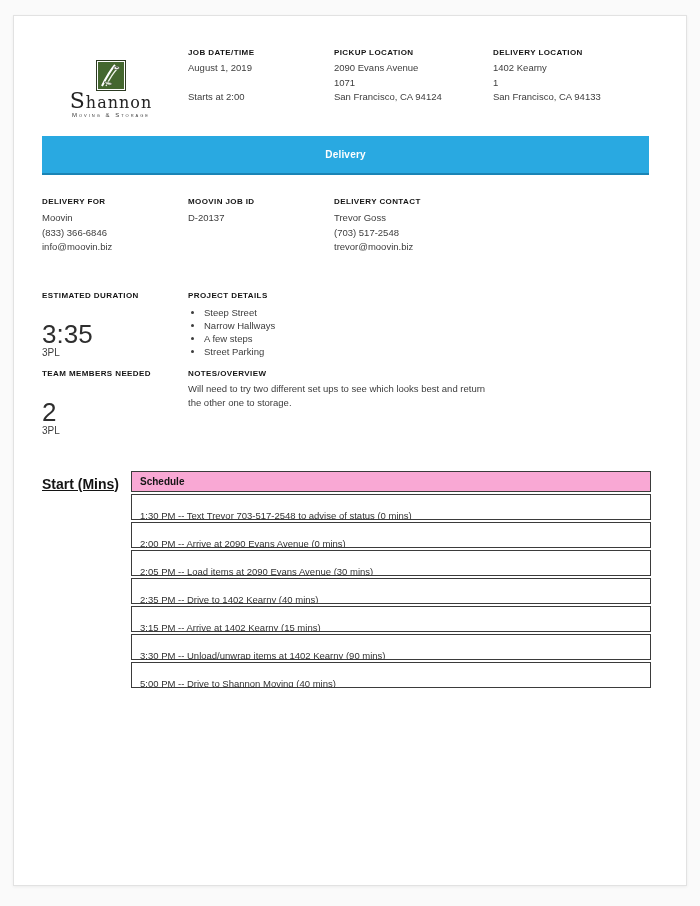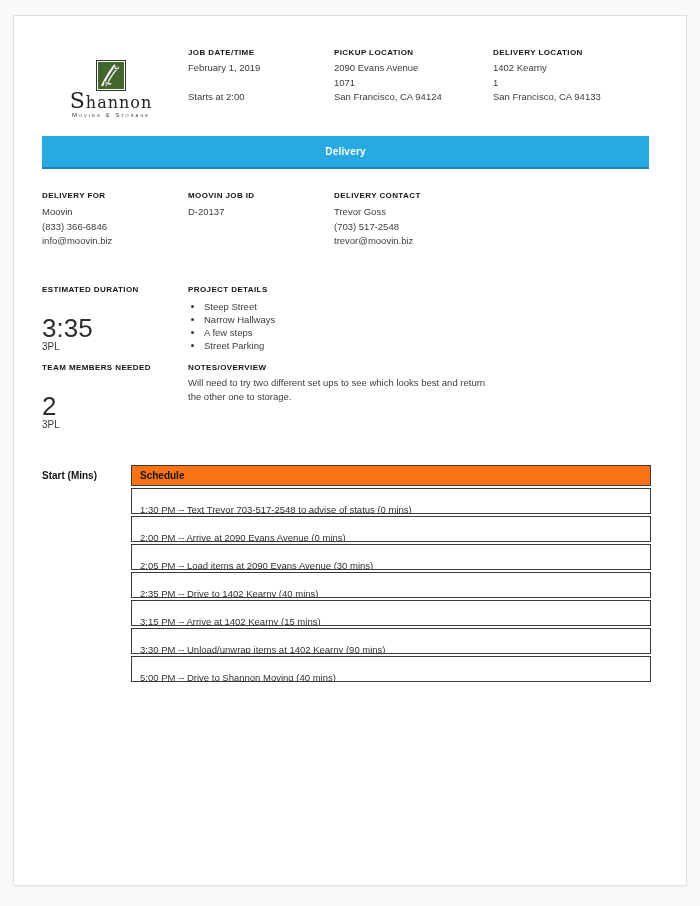--- a/index.html
+++ b/index.html
@@ -59,21 +59,21 @@
     letter-spacing: 2px;
     color: #3a3a3a;
     font-variant: small-caps;
     margin-top: 1px;
   }
   .top-col .label { display: block; margin-bottom: 4px; }
   .starts-at { margin-top: 14.5px; }
   
   .banner {
     width: 607px;
-    height: 33px;
+    height: 39px;
     margin-top: 0;
     background: #29a9e1;
     border-bottom: 2px solid #1a84b5;
     display: flex;
     align-items: center;
     justify-content: center;
   }
   .banner-label {
     color: #ffffff;
     font-size: 10px;
@@ -130,35 +130,36 @@
     margin-top: 4px;
   }
   
   .schedule-section {
     margin-top: 34px;
     display: flex;
   }
   .schedule-start-label {
     width: 89px;
     flex: none;
-    font-size: 10px;
+    font-size: 14px;
     font-weight: 700;
     color: #141414;
     padding-top: 5px;
+    text-decoration: underline;
   }
   .schedule-table { width: 520px; flex: none; }
   .schedule-header {
     border: 1px solid #3b3b3b;
     height: 21px;
     line-height: 19px;
     padding: 0 8px;
     font-size: 10px;
     font-weight: 700;
     color: #141414;
-    background: #f97316;
+    background: #f9a8d4;
   }
   .schedule-row {
     border: 1px solid #3b3b3b;
     height: 20px;
     line-height: 18px;
     padding: 12px 8px;
     font-size: 9.5px;
     color: #333333;
     margin-top: 2px;
     background: #ffffff;
@@ -183,21 +184,21 @@
           <path d="M18 7 q4 -2 6 1 q-3 3 -6 1 z" fill="#ffffff" stroke="#2c3a22" stroke-width="0.6"></path>
           <path d="M8 22 q5 -1 9 2 q-5 3 -9 -2 z" fill="#dfe8d5" stroke="#2c3a22" stroke-width="0.6"></path>
           <circle cx="21" cy="7.5" r="0.8" fill="#2c3a22"></circle>
         </svg>
         <div class="logo-wordmark">Shannon</div>
         <div class="logo-tagline">Moving &amp; Storage</div>
       </div>
 
       <div class="top-col">
         <span class="label">JOB DATE/TIME</span>
-        <div class="body-text">February 1, 2019</div>
+        <div class="body-text">August 1, 2019</div>
         <div class="body-text starts-at">Starts at 2:00</div>
       </div>
 
       <div class="top-col">
         <span class="label">PICKUP LOCATION</span>
         <div>
             <div class="body-text">2090 Evans Avenue</div>
             <div class="body-text">1071</div>
             <div class="body-text">San Francisco, CA 94124</div>
           </div>

